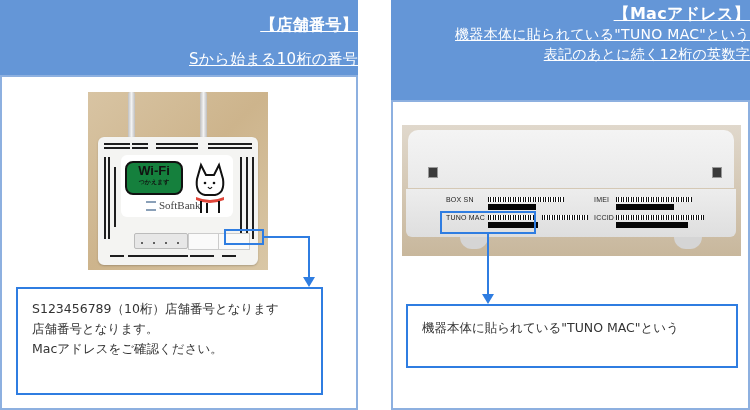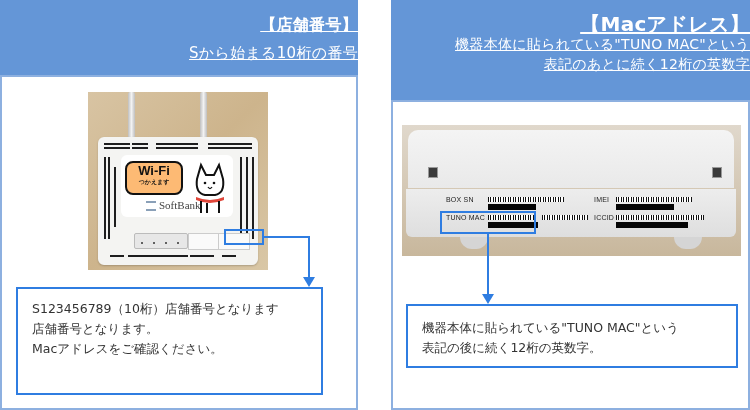--- a/index.html
+++ b/index.html
@@ -8,37 +8,37 @@
   .panel { position: absolute; top: 0; background: #fff; box-sizing: border-box;
            border: 2px solid #8db0e0; border-top: none; }
   .panel-left { left: 0; width: 358px; height: 410px; }
   .panel-right { left: 391px; width: 359px; height: 410px; }
   .panel-header { position: absolute; left: -2px; right: -2px; top: 0; background: #6496d7;
                   color: #fff; text-align: right; border-bottom: 2px solid #8db0e0; box-sizing: border-box; text-decoration: underline; }
   .panel-left .panel-header { height: 77px; }
   .panel-right .panel-header { height: 102px; }
   .h-line { display: block; font-size: 15px; line-height: 20px; letter-spacing: 0.3px; }
   .panel-left .h1 { padding-top: 15px; font-size: 16px; }
-  .panel-left .h2 { margin-top: 8px; font-size: 15px; }
-  .panel-right .h1 { padding-top: 14px; font-size: 20px; font-weight: bold; }
+  .panel-left .h2 { margin-top: 14px; font-size: 15px; }
+  .panel-right .h1 { padding-top: 4px; font-size: 16px; font-weight: bold; }
   .panel-right .h2 { font-size: 14px; line-height: 20px; }
   .panel-right .h3 { font-size: 14px; line-height: 20px; }
   .panel-left .h1 { font-weight: bold; }
 
   
   .photo { position: absolute; overflow: hidden; }
   .photo-router { left: 88px; top: 92px; width: 180px; height: 178px;
                   background: linear-gradient(135deg, #d8c4a3 0%, #cdb48c 50%, #d9c7a6 100%); }
   .antenna { position: absolute; width: 7px; background: linear-gradient(90deg,#bfbfbf,#f2f2f2,#bfbfbf); top: 0; height: 48px; border-radius: 2px; }
   .router-body { position: absolute; left: 10px; top: 45px; width: 160px; height: 128px; background: #f4f4f2;
                  border-radius: 6px; box-shadow: 0 1px 2px rgba(0,0,0,0.2); }
   .vent { position: absolute; background: #1e1e1e; height: 2px; }
   .vvent { position: absolute; background: #1e1e1e; width: 2px; }
   .sticker { position: absolute; left: 23px; top: 18px; width: 112px; height: 62px; background: #ffffff; border-radius: 6px; }
-  .bubble { position: absolute; left: 4px; top: 6px; width: 54px; height: 30px; border: 2px solid #111; border-radius: 8px; background: #fdba74;
+  .bubble { position: absolute; left: 4px; top: 6px; width: 54px; height: 30px; border: 2px solid #111; border-radius: 8px; background: #15803d;
             text-align: center; }
   .bubble-main { font-family: "Liberation Sans", sans-serif; font-weight: bold; font-size: 13px; line-height: 14px; color: #111; display: block; margin-top: 1px; }
   .bubble-sub { font-size: 6px; line-height: 8px; color: #111; display: block; font-weight: bold; }
   .dog { position: absolute; left: 72px; top: 4px; width: 34px; height: 56px; }
   .brand { position: absolute; left: 25px; top: 44px; font-family: "Liberation Serif", serif; font-size: 11px; color: #444; }
   .brand-lines { display: inline-block; width: 10px; height: 6px; border-top: 2px solid #8aa0b8; border-bottom: 2px solid #8aa0b8; vertical-align: middle; margin-right: 3px; }
   .ports { position: absolute; left: 36px; top: 96px; width: 52px; height: 14px; background: #e7e7e7; border: 1px solid #bbb; border-radius: 2px; }
   .led { position: absolute; top: 8px; width: 2px; height: 2px; background: #333; border-radius: 50%; }
   .label-sticker { position: absolute; left: 90px; top: 96px; width: 30px; height: 15px; background: #fafafa; border: 1px solid #ccc; }
   .label-sticker2 { position: absolute; left: 120px; top: 96px; width: 30px; height: 15px; background: #fafafa; border: 1px solid #ccc; }
@@ -180,14 +180,13 @@
   </div>
 </div>
 
 <div class="hl-box" style="left:440px;top:211px;width:96px;height:23px;"></div>
 
 <div class="line" style="left:487px;top:234px;width:2px;height:62px;"></div>
 <div class="arrowhead" style="left:482px;top:294px;"></div>
 
 <div class="callout callout-right">
   <p>機器本体に貼られている"TUNO MAC"という</p>
-  <p>表記の後に続く12桁の英数字。</p>
 </div>
 
 </body></html>

